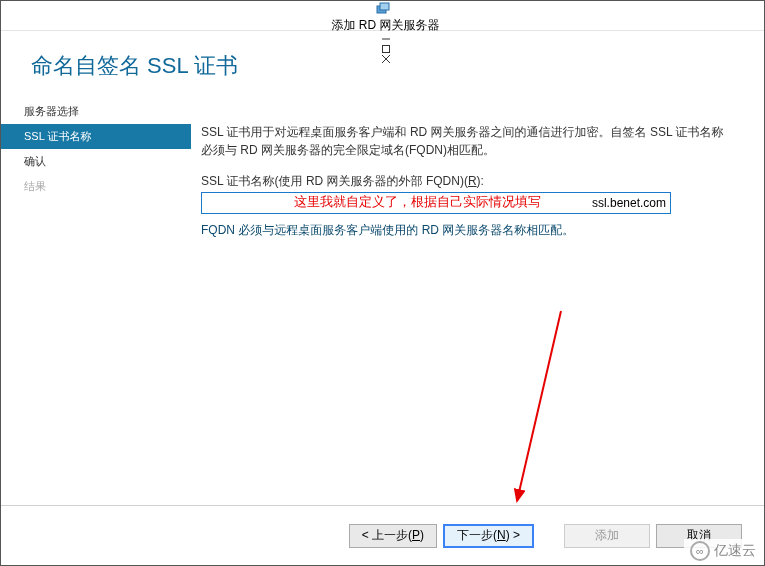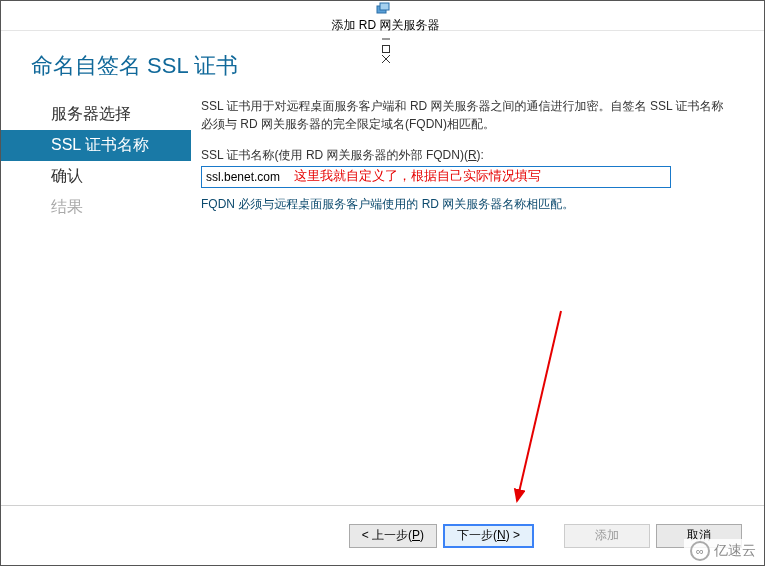--- a/index.html
+++ b/index.html
@@ -52,32 +52,33 @@
   .content-row {
     display: flex;
     height: calc(100% - 30px - 72px - 50px);
   }
   .sidebar {
     width: 190px;
     flex: 0 0 190px;
     padding-top: 2px;
   }
   .nav-item {
-    padding: 5px 10px 5px 50px;
-    font-size: 16px;
+    padding: 5px 10px 5px 23px;
+    font-size: 11px;
     color: #333;
   }
   .nav-item.active {
     background: #1979a6;
     color: #fff;
   }
   .nav-item.muted { color: #aaa; }
   .main {
     flex: 1 1 auto;
     padding: 0 36px 0 10px;
+    margin-top: 26px;
   }
   .description {
     color: #333;
     line-height: 1.5;
     margin-bottom: 14px;
   }
   .field-label {
     color: #333;
     margin-bottom: 2px;
   }
@@ -90,20 +91,21 @@
     position: relative;
   }
   .text-input {
     width: 470px;
     height: 22px;
     border: 1px solid #1979ca;
     padding: 1px 4px;
     font-size: 12px;
     font-family: inherit;
     background: #fff;
+    text-align: right;
   }
   .annotation {
     position: absolute;
     left: 93px;
     top: 1px;
     color: #e60000;
     font-size: 13px;
     pointer-events: none;
   }
   .hint {

